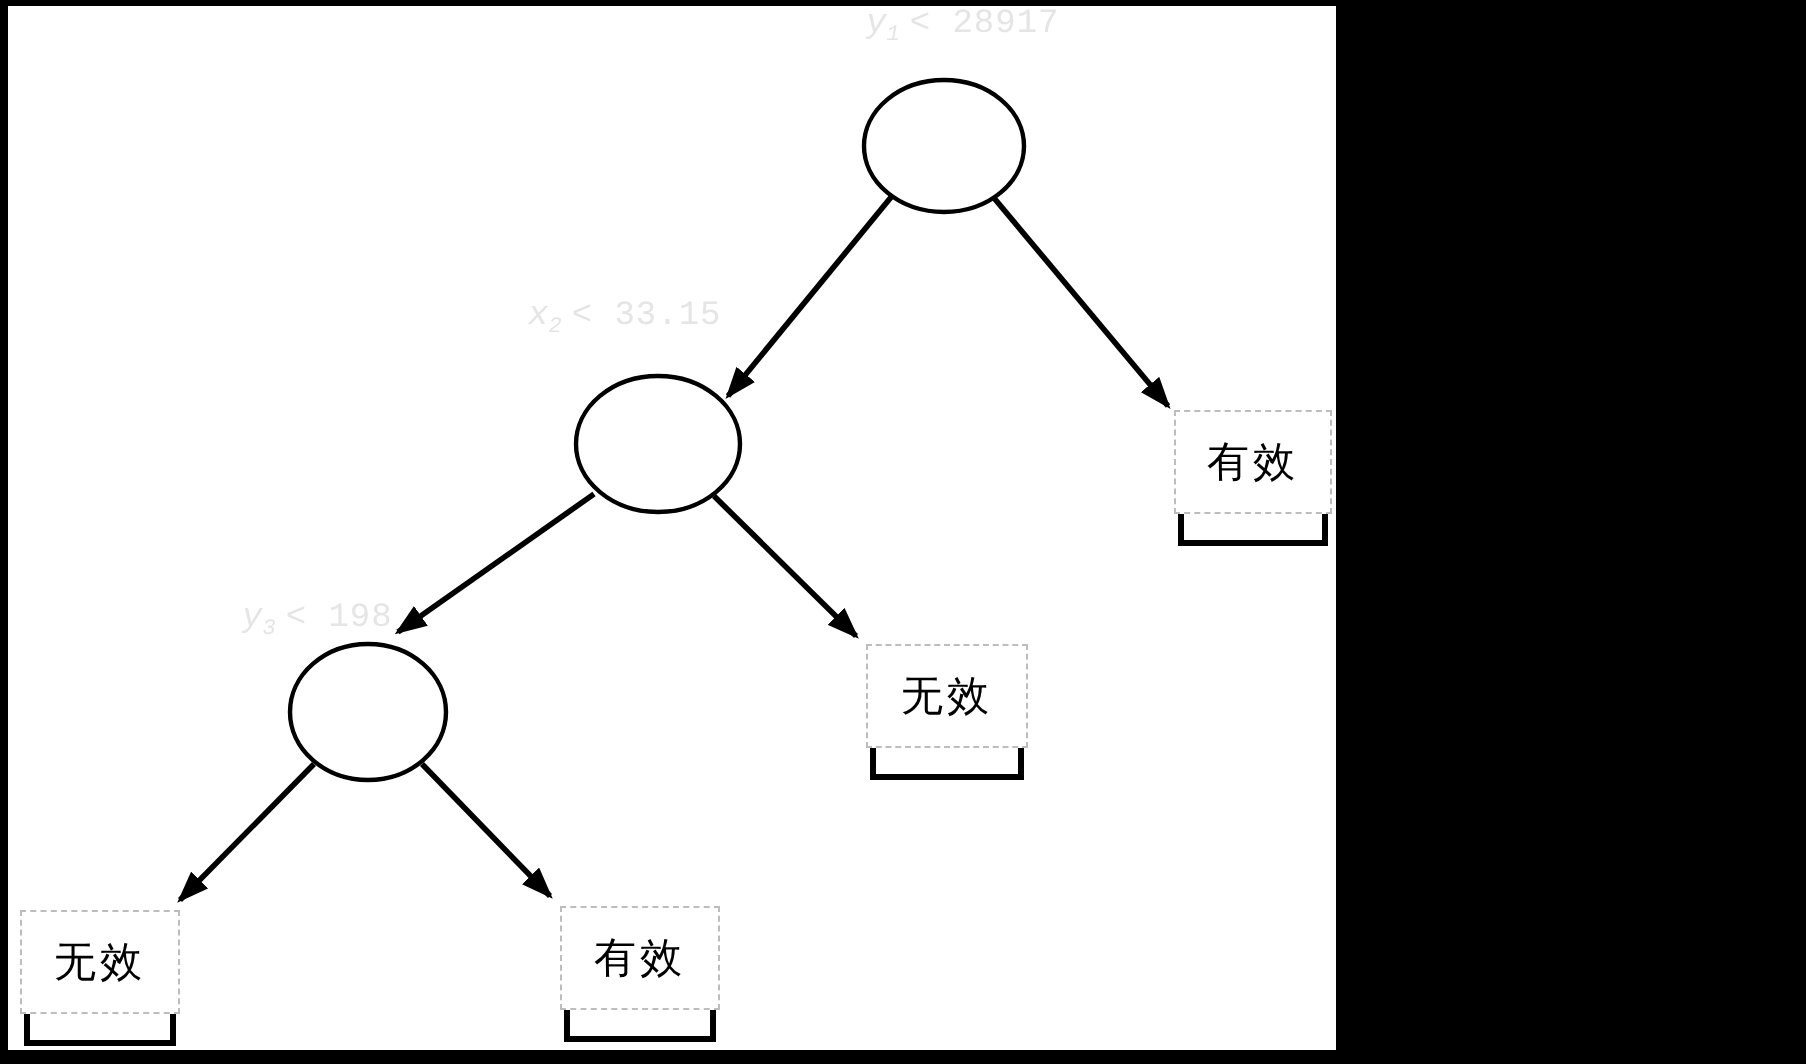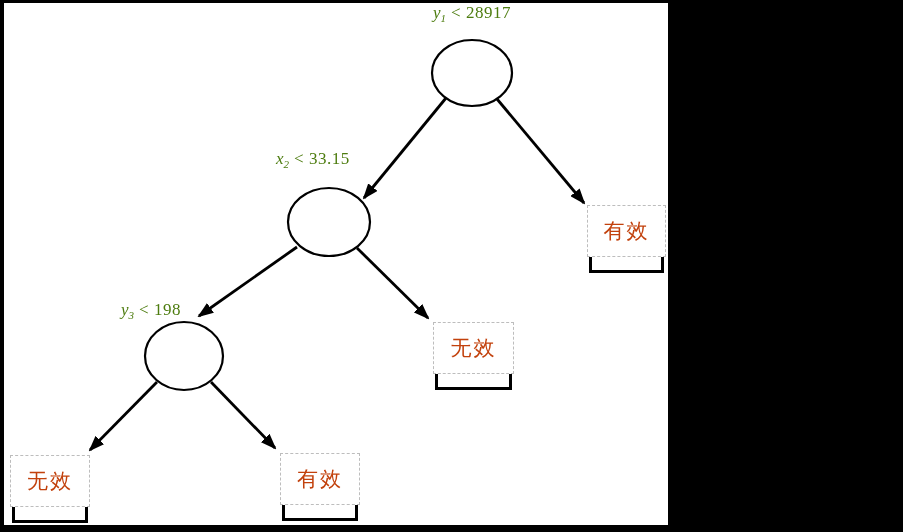--- a/index.html
+++ b/index.html
@@ -7,33 +7,33 @@
     width:903px;height:532px;position:relative;overflow:hidden;
     background:#000;
     font-family:"Liberation Serif","DejaVu Serif",serif;
   }
   .canvas{
     position:absolute;left:4px;top:3px;width:664px;height:522px;
     background:#fff;
   }
   .overlay{position:absolute;left:0;top:0;width:903px;height:532px;}
   .node-label{
-    position:absolute;color:#4d7c0f;font-size:17px;white-space:nowrap;
-    font-family:Liberation Serif, serif;
+    position:absolute;color:#e5e5e5;font-size:17px;white-space:nowrap;
+    font-family:Liberation Mono, monospace;
   }
   .nvar{font-style:italic;}
   .nsub{font-style:italic;font-size:11px;vertical-align:-4px;}
   .ncond{font-style:normal;margin-left:5px;letter-spacing:0.5px;}
   .leaf{position:absolute;}
   .leaf-box{
     background:#fff;border:1px dashed #bdbdbd;
     display:flex;align-items:center;justify-content:center;
   }
   .leaf-text{
-    font-size:21px;color:#c2410c;letter-spacing:2px;
+    font-size:21px;color:#000000;letter-spacing:2px;
     font-family:"Liberation Serif","DejaVu Serif",serif;
   }
   .leaf-bracket{
     height:13px;margin:0 2px;
     border:3px solid #000;border-top:none;
   }
   svg .edge{stroke:#000;stroke-width:2.8;}
   svg .node-circle{fill:none;stroke:#000;stroke-width:2.2;}
 </style>
 </head>
@@ -57,21 +57,21 @@
   <line class="edge" x1="297" y1="247" x2="199" y2="316" marker-end="url(#ah)"></line>
   <line class="edge" x1="357" y1="248" x2="428" y2="318" marker-end="url(#ah)"></line>
   <line class="edge" x1="157" y1="382" x2="90" y2="450" marker-end="url(#ah)"></line>
   <line class="edge" x1="211" y1="382" x2="275" y2="448" marker-end="url(#ah)"></line>
 </svg>
 
 <div class="node-label" style="left:433px;top:3px">
   <span class="nvar">y</span><span class="nsub">1</span><span class="ncond">&lt; 28917</span>
 </div>
 
-<div class="node-label" style="left:276px;top:149px">
+<div class="node-label" style="left:264px;top:149px">
   <span class="nvar">x</span><span class="nsub">2</span><span class="ncond">&lt; 33.15</span>
 </div>
 
 <div class="node-label" style="left:121px;top:300px">
   <span class="nvar">y</span><span class="nsub">3</span><span class="ncond">&lt; 198</span>
 </div>
 
 <div class="leaf" style="left:587px;top:205px">
   <div class="leaf-box" style="width:77px;height:50px">
     <span class="leaf-text">有效</span>

